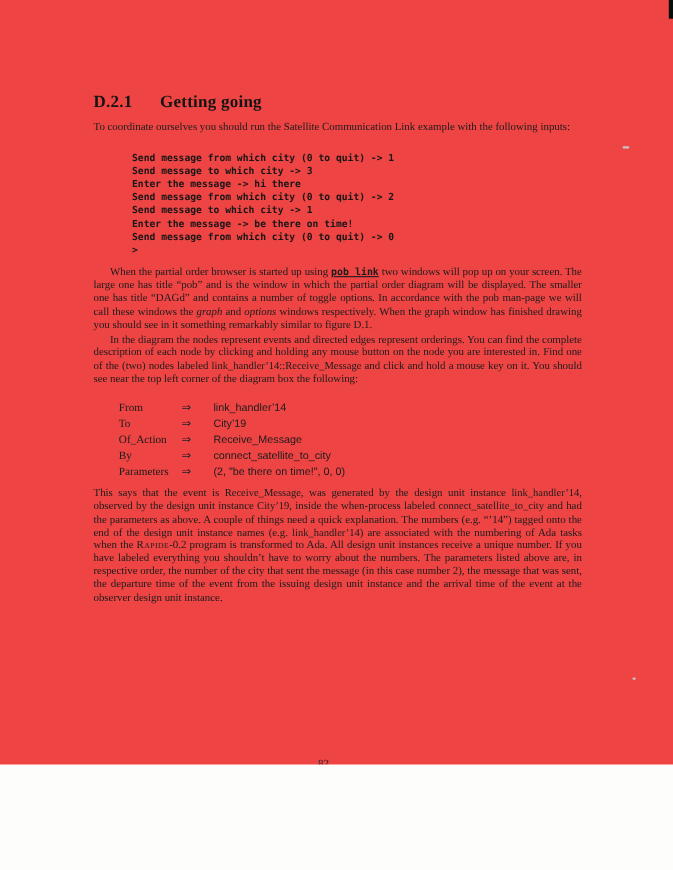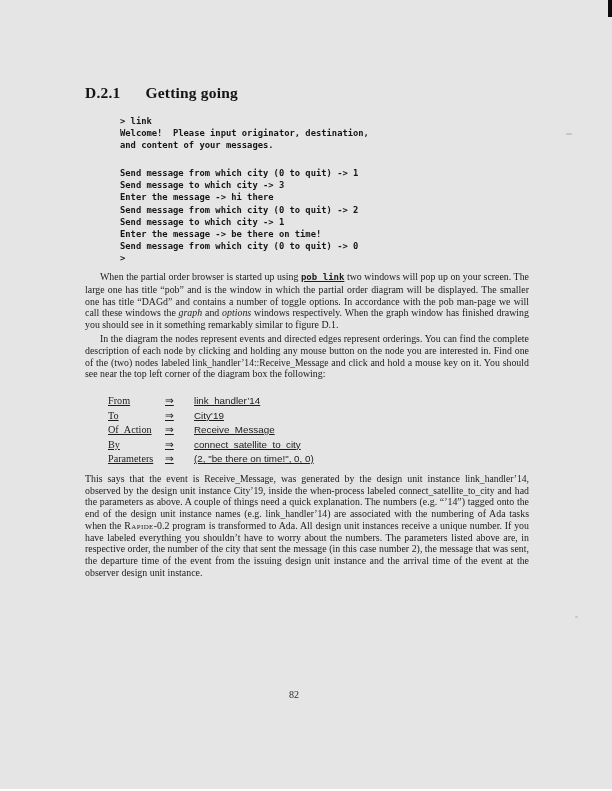--- a/index.html
+++ b/index.html
@@ -5,22 +5,22 @@
   html, body {
     margin: 0; padding: 0;
     width: 612px; height: 791px;
     background: #fdfdfc;
     font-family: "Liberation Serif", serif;
     color: #1b1b1b;
     -webkit-font-smoothing: antialiased;
   }
   .page {
     position: relative;
-    width: 612px; height: 789px;
-    background: #e5e5e5;
+    width: 612px; height: 695px;
+    background: #ef4444;
     overflow: hidden;
   }
   .corner-mark {
     position: absolute; top: 0; right: 0;
     width: 4px; height: 17px;
     background: #0c0c0c;
   }
   .speck {
     position: absolute;
     background: #c6c6c6;
@@ -80,21 +80,20 @@
     letter-spacing: 0.4px;
   }
   .ev-table {
     margin: 14px 0 6px 23px;
   }
   .ev-row {
     display: flex;
     align-items: flex-end;
     line-height: 14.5px;
     height: 14.5px;
-    text-decoration: underline;
   }
   .ev-label {
     width: 57px;
     font-size: 10.2px;
   }
   .ev-arrow {
     width: 29px;
     font-size: 10.5px;
     color: #222;
   }
@@ -117,24 +116,22 @@
 
 <div class="page">
   <div class="corner-mark"></div>
   <div class="speck s1"></div>
   <div class="speck s2"></div>
 
   <div class="content">
 
     <h2 class="section-heading"><span class="hnum">D.2.1</span><span>Getting going</span></h2>
 
+    <p class="body">To coordinate ourselves you should run the Satellite Communication Link example with the following inputs:</p>
 
-    <pre class="code first">&gt; link
-Welcome!  Please input originator, destination,
-and content of your messages.</pre>
 
     <pre class="code second">Send message from which city (0 to quit) -&gt; 1
 Send message to which city -&gt; 3
 Enter the message -&gt; hi there
 Send message from which city (0 to quit) -&gt; 2
 Send message to which city -&gt; 1
 Enter the message -&gt; be there on time!
 Send message from which city (0 to quit) -&gt; 0
 &gt;</pre>
 

